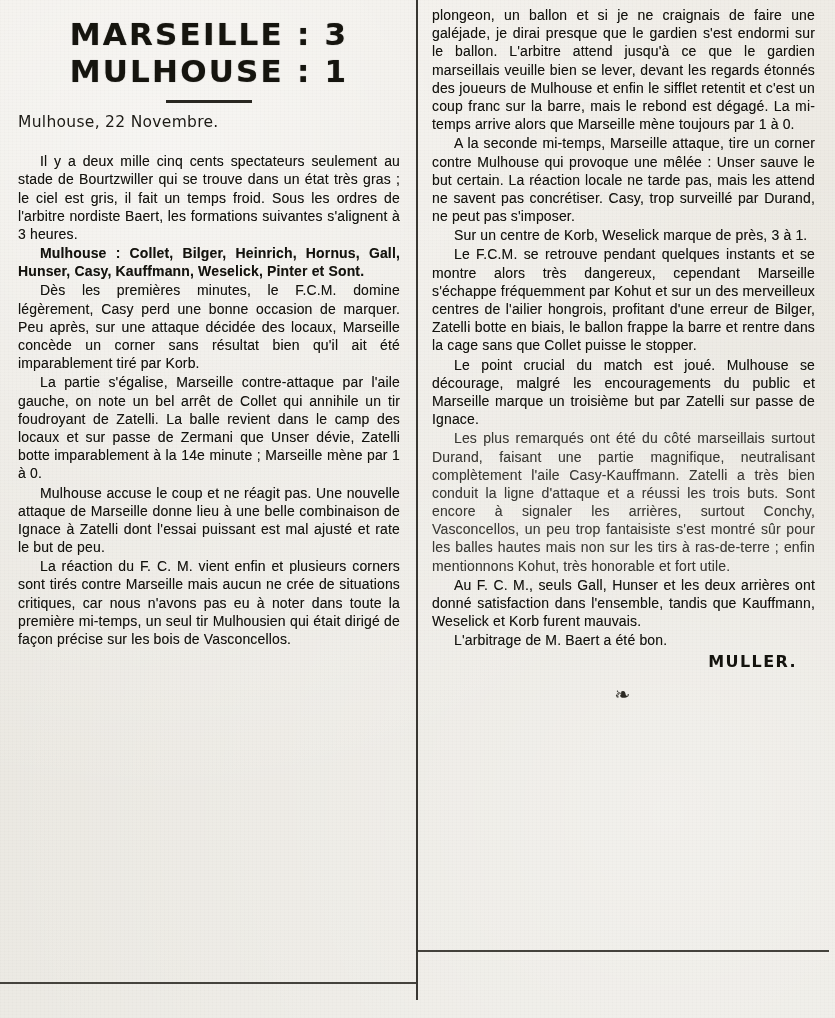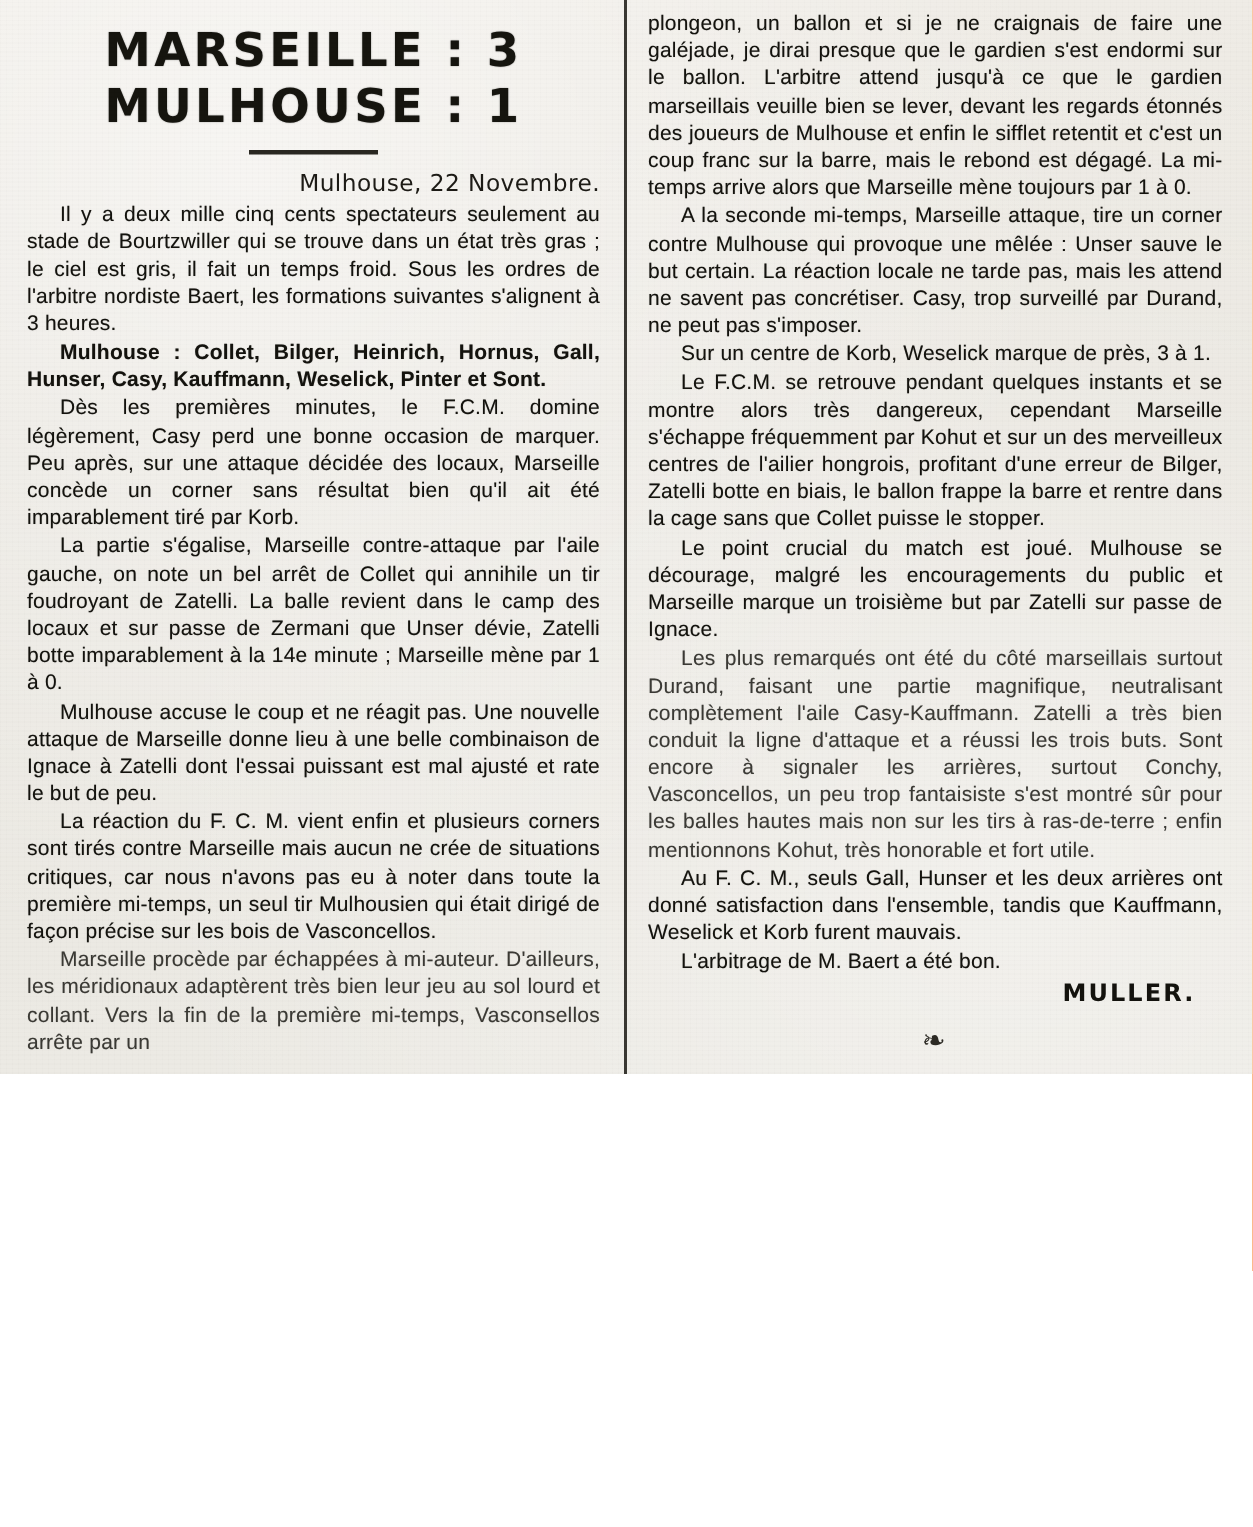--- a/index.html
+++ b/index.html
@@ -3,22 +3,22 @@
 <meta charset="utf-8">
 <style>
   html, body {
     margin: 0;
     padding: 0;
     background: #ffffff;
   }
   .page {
     position: relative;
     width: 835px;
-    height: 716px;
-    background: #f97316;
+    height: 1018px;
+    background: #86efac;
     overflow: hidden;
     font-family: "DejaVu Sans", sans-serif;
   }
   .scan {
     position: absolute;
     inset: 0;
     background:
       radial-gradient(circle at 20% 15%, rgba(255,255,255,0.55), rgba(255,255,255,0) 60%),
       radial-gradient(circle at 80% 80%, rgba(255,255,255,0.35), rgba(255,255,255,0) 65%),
       linear-gradient(180deg, #efece6 0%, #e9e6df 40%, #eceae4 100%);
@@ -77,25 +77,25 @@
     margin: 2px 0 0 0;
     text-shadow: 0 0 1px rgba(0,0,0,0.45);
   }
   .rule {
     width: 86px;
     height: 3px;
     background: #2a2822;
     margin: 11px auto 10px auto;
   }
   .dateline {
-    text-align: right;
+    text-align: left;
     font-size: 15.5px;
     color: #1d1b16;
     letter-spacing: 0.3px;
-    margin-bottom: 2px;
+    margin-bottom: 21px;
     font-family: "DejaVu Sans", sans-serif;
   }
   p.body {
     margin: 0 0 1px 0;
     text-indent: 22px;
     font-size: 14px;
     line-height: 1.30;
     color: #14130e;
     text-align: justify;
     letter-spacing: 0.15px;
@@ -139,21 +139,20 @@
       </div>
       <div class="rule"></div>
       <div class="dateline">Mulhouse, 22 Novembre.</div>
 
       <p class="body">Il y a deux mille cinq cents spectateurs seulement au stade de Bourtzwiller qui se trouve dans un état très gras ; le ciel est gris, il fait un temps froid. Sous les ordres de l'arbitre nordiste Baert, les formations suivantes s'alignent à 3 heures.</p>
       <p class="body lead">Mulhouse : Collet, Bilger, Heinrich, Hornus, Gall, Hunser, Casy, Kauffmann, Weselick, Pinter et Sont.</p>
       <p class="body">Dès les premières minutes, le F.C.M. domine légèrement, Casy perd une bonne occasion de marquer. Peu après, sur une attaque décidée des locaux, Marseille concède un corner sans résultat bien qu'il ait été imparablement tiré par Korb.</p>
       <p class="body">La partie s'égalise, Marseille contre-attaque par l'aile gauche, on note un bel arrêt de Collet qui annihile un tir foudroyant de Zatelli. La balle revient dans le camp des locaux et sur passe de Zermani que Unser dévie, Zatelli botte imparablement à la 14e minute ; Marseille mène par 1 à 0.</p>
       <p class="body">Mulhouse accuse le coup et ne réagit pas. Une nouvelle attaque de Marseille donne lieu à une belle combinaison de Ignace à Zatelli dont l'essai puissant est mal ajusté et rate le but de peu.</p>
       <p class="body">La réaction du F. C. M. vient enfin et plusieurs corners sont tirés contre Marseille mais aucun ne crée de situations critiques, car nous n'avons pas eu à noter dans toute la première mi-temps, un seul tir Mulhousien qui était dirigé de façon précise sur les bois de Vasconcellos.</p>
-      <p class="body fade-a">Marseille procède par échappées à mi-auteur. D'ailleurs, les méridionaux adaptèrent très bien leur jeu au sol lourd et collant. Vers la fin de la première mi-temps, Vasconsellos arrête par un</p>
     </div>
 
     <div class="col col-right">
       <p class="body noindent">plongeon, un ballon et si je ne craignais de faire une galéjade, je dirai presque que le gardien s'est endormi sur le ballon. L'arbitre attend jusqu'à ce que le gardien marseillais veuille bien se lever, devant les regards étonnés des joueurs de Mulhouse et enfin le sifflet retentit et c'est un coup franc sur la barre, mais le rebond est dégagé. La mi-temps arrive alors que Marseille mène toujours par 1 à 0.</p>
       <p class="body">A la seconde mi-temps, Marseille attaque, tire un corner contre Mulhouse qui provoque une mêlée : Unser sauve le but certain. La réaction locale ne tarde pas, mais les attend ne savent pas concrétiser. Casy, trop surveillé par Durand, ne peut pas s'imposer.</p>
       <p class="body">Sur un centre de Korb, Weselick marque de près, 3 à 1.</p>
       <p class="body">Le F.C.M. se retrouve pendant quelques instants et se montre alors très dangereux, cependant Marseille s'échappe fréquemment par Kohut et sur un des merveilleux centres de l'ailier hongrois, profitant d'une erreur de Bilger, Zatelli botte en biais, le ballon frappe la barre et rentre dans la cage sans que Collet puisse le stopper.</p>
       <p class="body">Le point crucial du match est joué. Mulhouse se décourage, malgré les encouragements du public et Marseille marque un troisième but par Zatelli sur passe de Ignace.</p>
       <p class="body fade-a">Les plus remarqués ont été du côté marseillais surtout Durand, faisant une partie magnifique, neutralisant complètement l'aile Casy-Kauffmann. Zatelli a très bien conduit la ligne d'attaque et a réussi les trois buts. Sont encore à signaler les arrières, surtout Conchy, Vasconcellos, un peu trop fantaisiste s'est montré sûr pour les balles hautes mais non sur les tirs à ras-de-terre ; enfin mentionnons Kohut, très honorable et fort utile.</p>
       <p class="body">Au F. C. M., seuls Gall, Hunser et les deux arrières ont donné satisfaction dans l'ensemble, tandis que Kauffmann, Weselick et Korb furent mauvais.</p>

